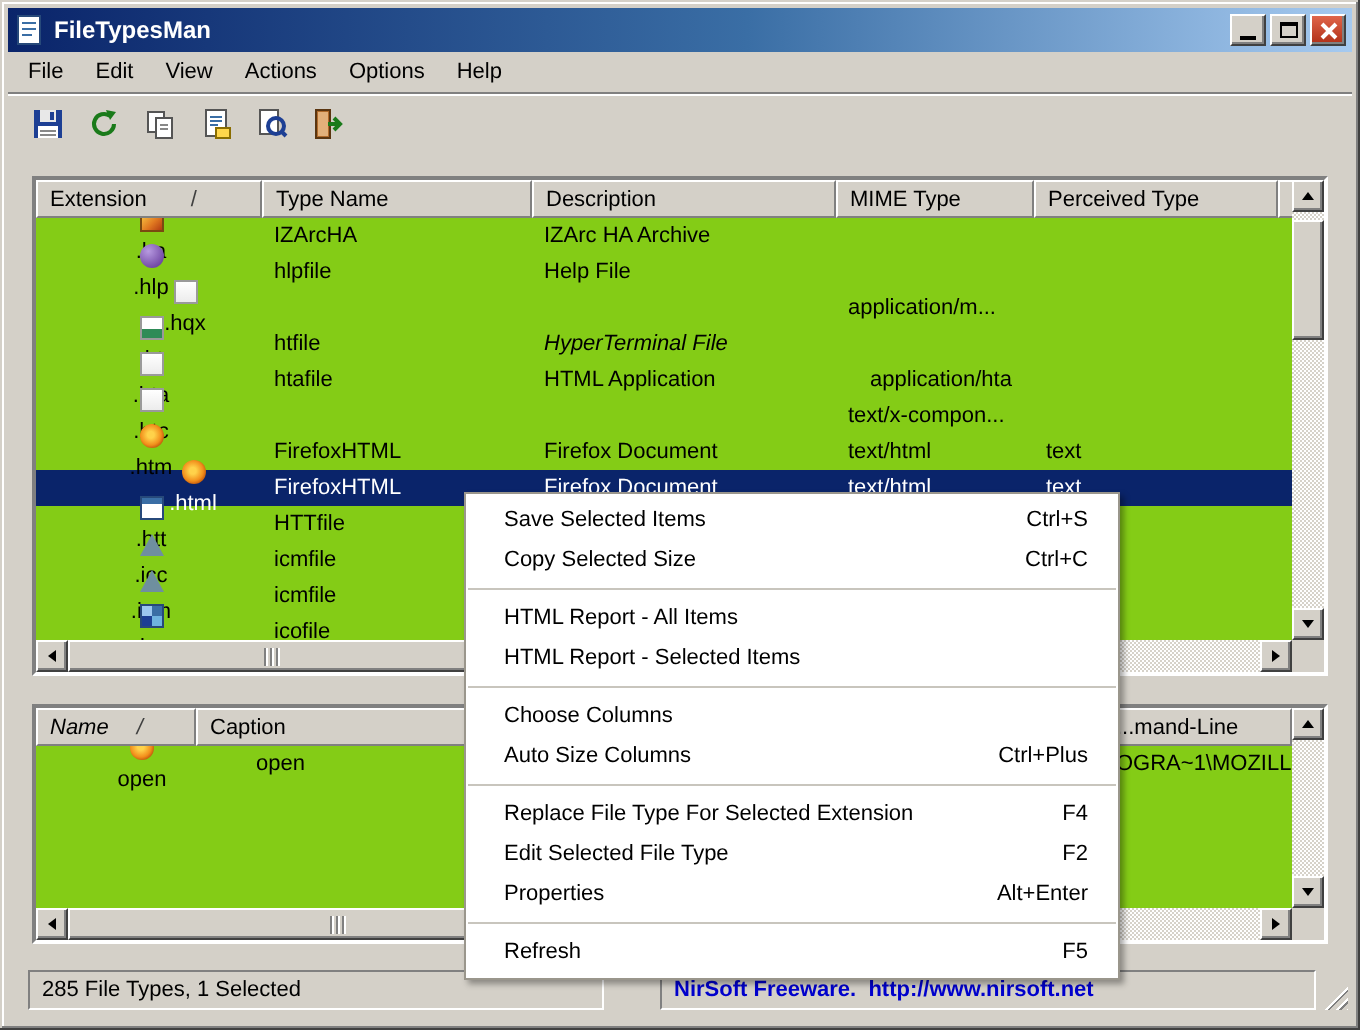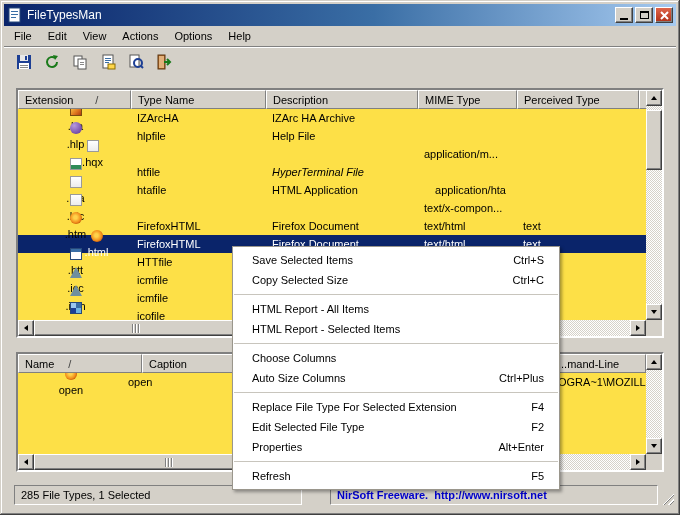--- a/index.html
+++ b/index.html
@@ -12,21 +12,21 @@
                 inset -2px -2px 0 #808080, inset 2px 2px 0 #fff;
   }
 
   
   .titlebar {
     position:absolute; left:4px; top:4px; right:4px; height:22px;
     background:linear-gradient(90deg,#0a246a,#3a6ea5 55%,#a6caf0);
     display:flex; align-items:center; padding:0 3px; color:#fff;
   }
   .app-icon { width:16px; height:16px; margin-right:4px; display:inline-flex; }
-  .title { font-weight:normal; font-size:12px; flex:1; white-space:nowrap; }
+  .title { font-weight:bold; font-size:12px; flex:1; white-space:nowrap; }
   .winbtns { display:flex; gap:2px; }
   .wbtn {
     width:18px; height:16px; background:#d4d0c8;
     border:1px solid; border-color:#fff #404040 #404040 #fff;
     box-shadow: inset -1px -1px 0 #808080;
     display:inline-flex; align-items:center; justify-content:center; cursor:default;
   }
   .wbtn.close { background:linear-gradient(#e0654a,#b03018); }
   .glyph-min { width:8px; height:2px; background:#000; margin-top:8px; }
   .glyph-max { width:9px; height:8px; border:1px solid #000; border-top:2px solid #000; }
@@ -41,21 +41,21 @@
   
   .toolbar {
     position:absolute; left:4px; top:46px; right:4px; height:33px;
     border-top:1px solid #808080; box-shadow: inset 0 1px 0 #fff;
     display:flex; align-items:center; padding-left:8px; gap:4px;
   }
   .tbtn { width:24px; height:24px; display:inline-flex; align-items:center; justify-content:center; }
 
   
   .panel {
-    position:absolute; background:#fde047;
+    position:absolute; background:#84cc16;
     border:2px solid; border-color:#808080 #fff #fff #808080;
   }
   .main-panel  { left:16px; top:88px;  width:648px; height:250px; }
   .lower-panel { left:16px; top:352px; width:648px; height:120px; }
 
   .lheader { position:absolute; left:0; top:0; right:16px; height:19px; display:flex; overflow:hidden; }
   .hcell {
     flex:none; height:19px; background:#d4d0c8;
     border-top:1px solid #fff; border-left:1px solid #fff;
     border-right:1px solid #808080; border-bottom:1px solid #808080;
@@ -390,21 +390,21 @@
         </div>
       <div class="sbtn sb-right">
           <span class="tri tri-right"></span>
         </div>
     </div>
     <div class="scorner"></div>
   </div>
 
   <div class="panel lower-panel">
     <div class="lheader" id="bottom-header">
-        <div class="hcell" style="width: 124px;">
+        <div class="hcell" style="width: 80px; font-style: italic;">
           <span>Name</span>
           <span class="sort" style="margin-left: 14px;">/</span>
         </div>
         <div class="hcell" style="width: 141px;">
           <span>Caption</span>
         </div>
         <div class="hcell hfill"></div>
         <div class="cmdcol cmdhead">
           <span>...mand-Line</span>
         </div>

